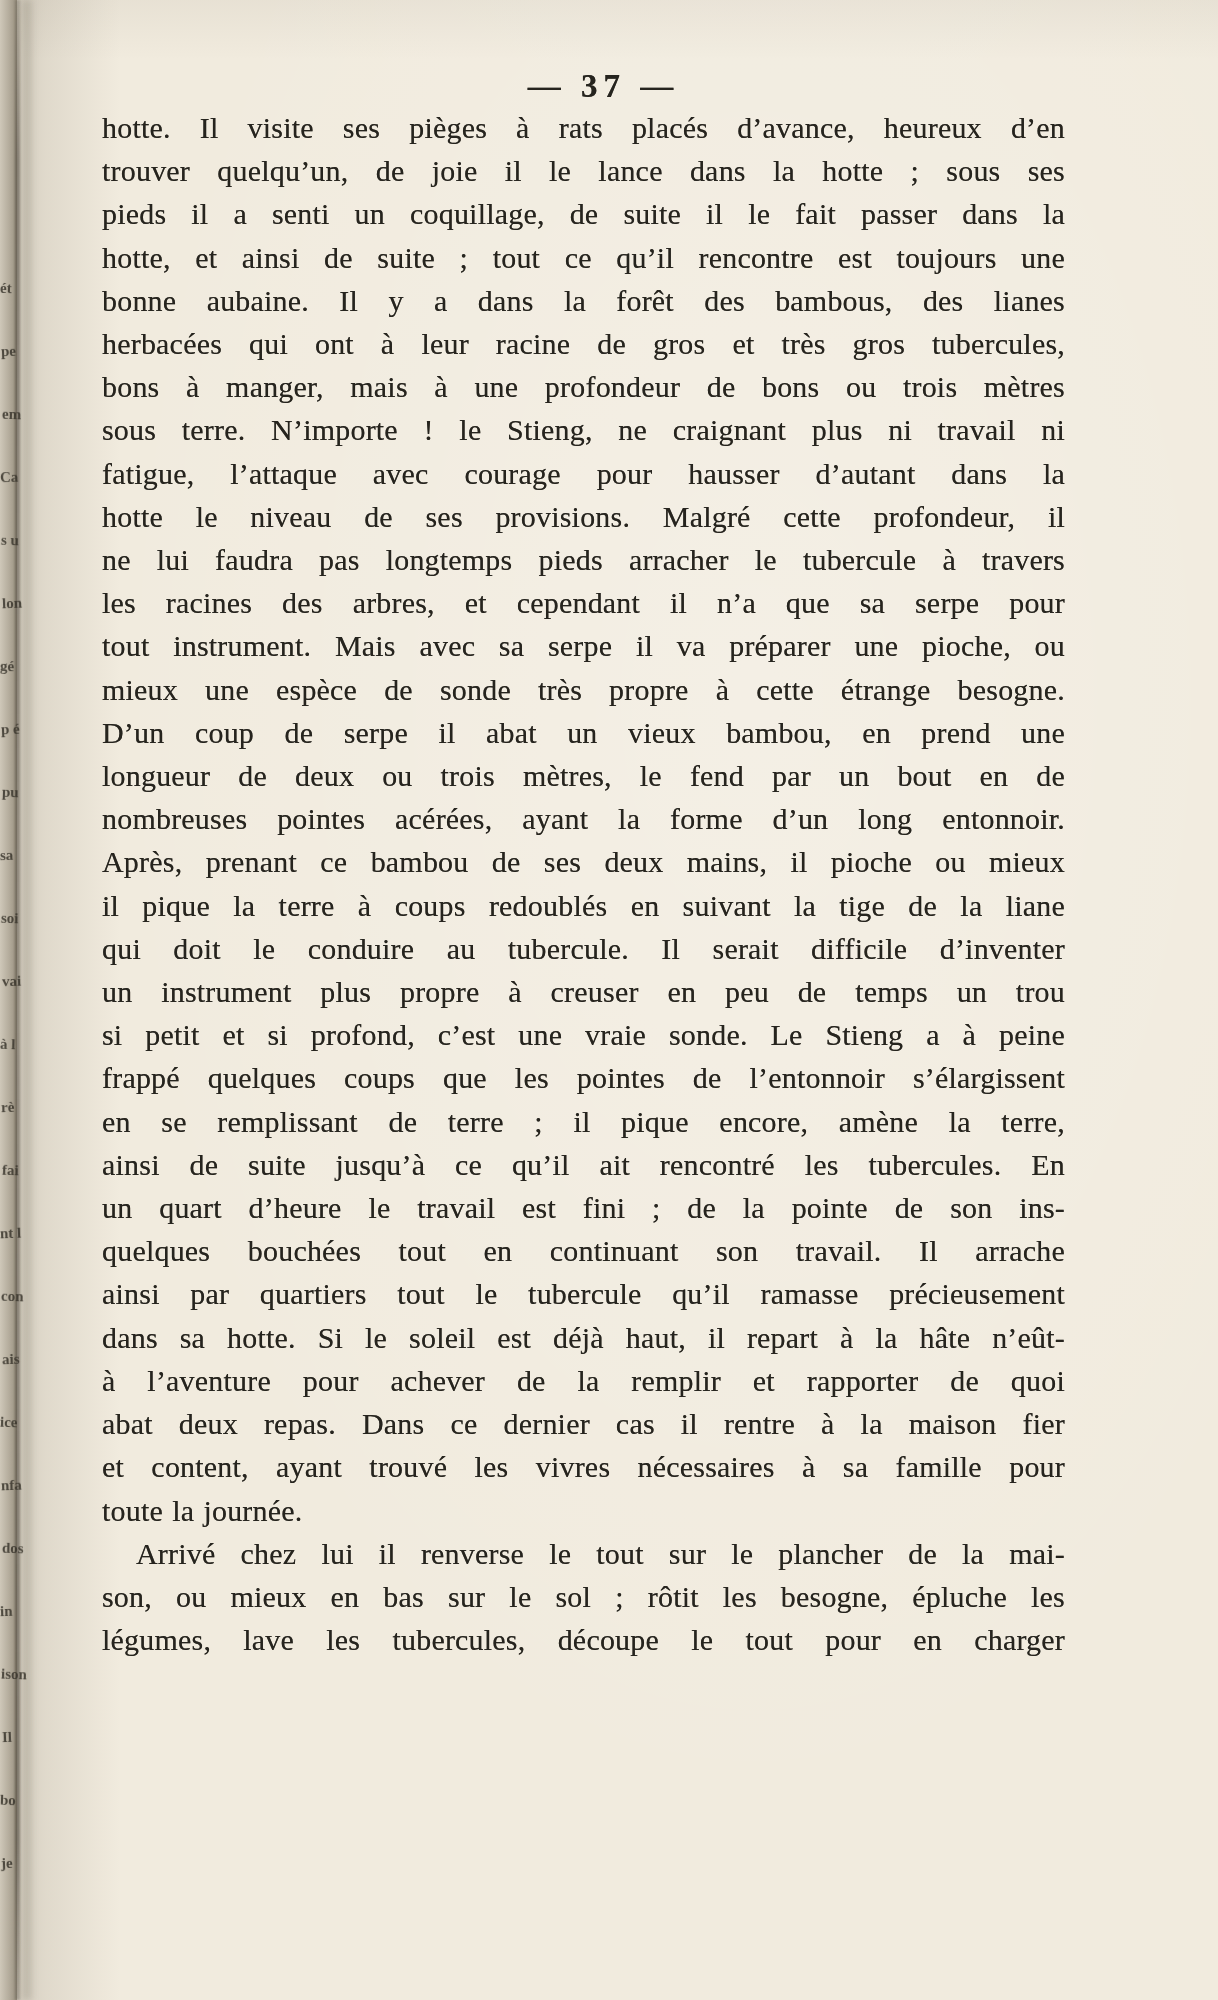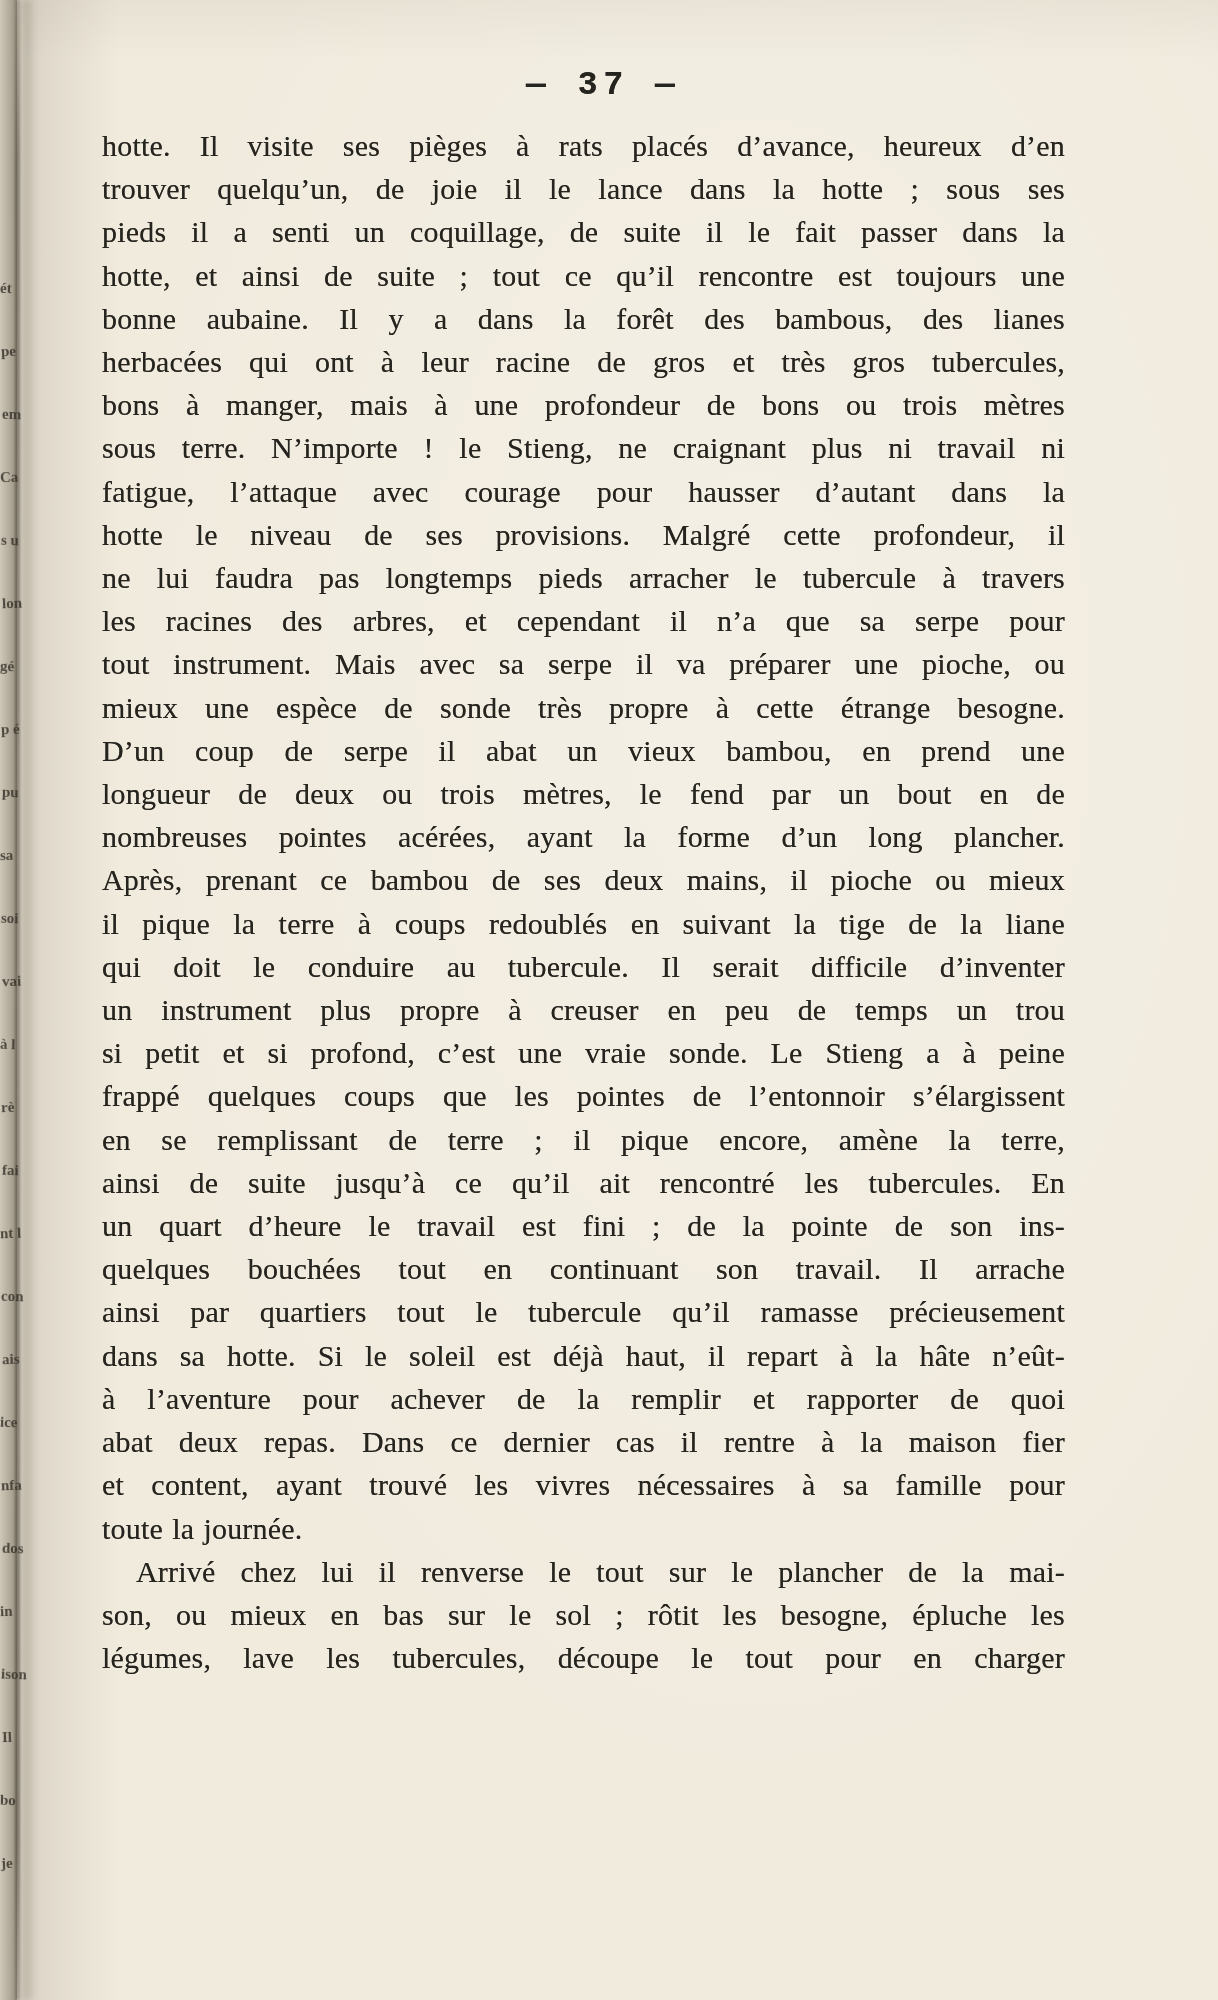--- a/index.html
+++ b/index.html
@@ -48,23 +48,22 @@
   .content{position:absolute;left:102px;top:66px;width:963px;}
   .page-header{
     text-align:center;
     padding-left:40px;
     font-size:33px;
     line-height:40px;
     font-weight:bold;
     color:#26241e;
     letter-spacing:6px;
     text-shadow:0 0 0.5px rgba(38,36,30,0.7);
-    font-family:Liberation Mono, monospace;
   }
-  .body-text{margin-top:18px;color:#26241e;}
+  .body-text{color:#26241e;}
   .line{
     font-size:30px;
     line-height:43.2px;
     text-align:justify;
     text-align-last:justify;
     letter-spacing:0.2px;
     word-spacing:1.5px;
     text-shadow:0 0 0.5px rgba(38,36,30,0.65);
     white-space:normal;
   }
@@ -122,21 +121,21 @@
         <div class="line">bons à manger, mais à une profondeur de bons ou trois mètres</div>
         <div class="line">sous terre. N’importe ! le Stieng, ne craignant plus ni travail ni</div>
         <div class="line">fatigue, l’attaque avec courage pour hausser d’autant dans la</div>
         <div class="line">hotte le niveau de ses provisions. Malgré cette profondeur, il</div>
         <div class="line">ne lui faudra pas longtemps pieds arracher le tubercule à travers</div>
         <div class="line">les racines des arbres, et cependant il n’a que sa serpe pour</div>
         <div class="line">tout instrument. Mais avec sa serpe il va préparer une pioche, ou</div>
         <div class="line">mieux une espèce de sonde très propre à cette étrange besogne.</div>
         <div class="line">D’un coup de serpe il abat un vieux bambou, en prend une</div>
         <div class="line">longueur de deux ou trois mètres, le fend par un bout en de</div>
-        <div class="line">nombreuses pointes acérées, ayant la forme d’un long plancher.</div>
+        <div class="line">nombreuses pointes acérées, ayant la forme d’un long entonnoir.</div>
         <div class="line">Après, prenant ce bambou de ses deux mains, il pioche ou mieux</div>
         <div class="line">il pique la terre à coups redoublés en suivant la tige de la liane</div>
         <div class="line">qui doit le conduire au tubercule. Il serait difficile d’inventer</div>
         <div class="line">un instrument plus propre à creuser en peu de temps un trou</div>
         <div class="line">si petit et si profond, c’est une vraie sonde. Le Stieng a à peine</div>
         <div class="line">frappé quelques coups que les pointes de l’entonnoir s’élargissent</div>
         <div class="line">en se remplissant de terre ; il pique encore, amène la terre,</div>
         <div class="line">ainsi de suite jusqu’à ce qu’il ait rencontré les tubercules. En</div>
         <div class="line">un quart d’heure le travail est fini ; de la pointe de son ins-</div>
         <div class="line">quelques bouchées tout en continuant son travail. Il arrache</div>

